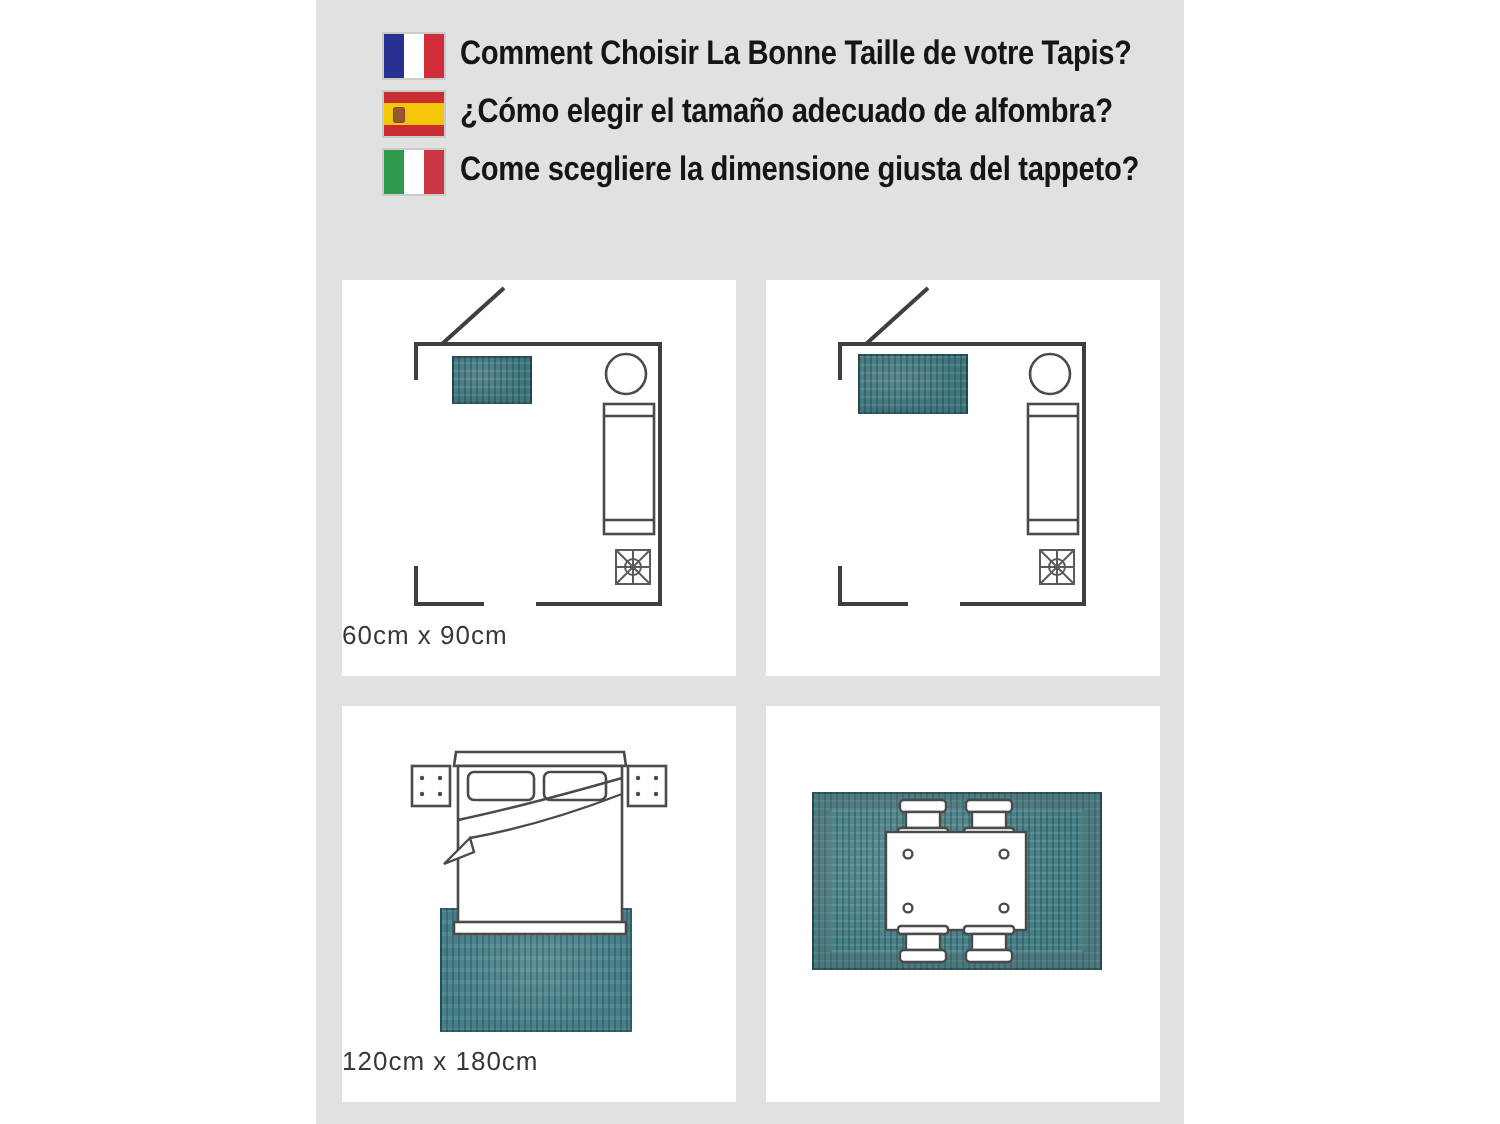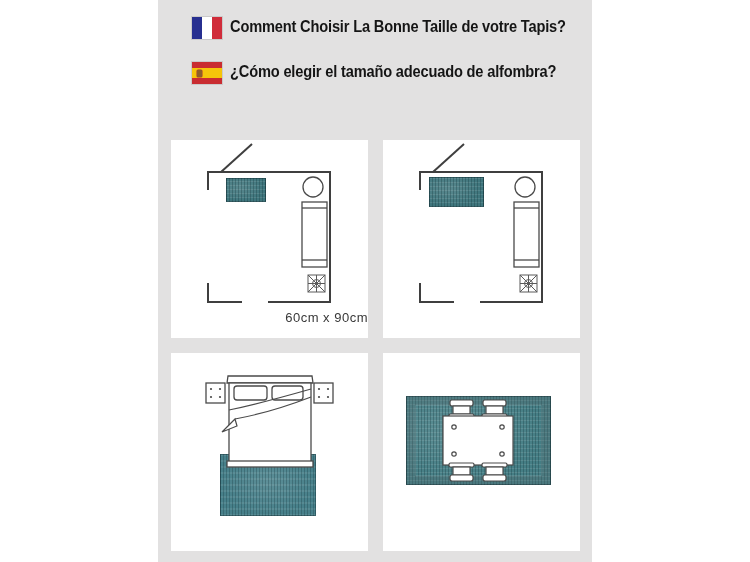--- a/index.html
+++ b/index.html
@@ -2,36 +2,36 @@
 <html><head>
 <meta charset="utf-8">
 <style>
   html,body{margin:0;padding:0;}
   body{font-family:"Liberation Sans", sans-serif; background:#fff;}
   .stage{position:relative;width:750px;height:562px;background:#ffffff;overflow:hidden;}
   .panel{position:absolute;left:158px;top:0;width:434px;height:562px;background:#e2e1e1;}
 
   
   .hrow{position:absolute;left:34px;display:flex;align-items:flex-start;height:23px;}
-  .hrow.r0{top:17px}.hrow.r1{top:62px}.hrow.r2{top:75px}.hrow.r3{top:104px}
+  .hrow.r0{top:17px}.hrow.r1{top:46px}.hrow.r2{top:75px}.hrow.r3{top:104px}
   .flag{position:relative;width:30px;height:22px;flex:0 0 auto;box-shadow:0 0 0 1px rgba(0,0,0,.10);}
   .flag-fr{background:linear-gradient(90deg,#272f90 0 33.4%,#ffffff 33.4% 66.7%,#d02c3a 66.7% 100%);}
   .flag-es{background:linear-gradient(180deg,#c92c31 0 26%,#f5c50a 26% 74%,#c92c31 74% 100%);}
   .flag-es .emblem{position:absolute;left:5px;top:8px;width:5px;height:7px;background:#8d5d2b;border-radius:1px;box-shadow:0 0 0 .5px #a33;}
   .flag-it{background:linear-gradient(90deg,#2d9a4d 0 33.4%,#ffffff 33.4% 66.7%,#cb3742 66.7% 100%);}
   .flag-de{background:linear-gradient(180deg,#151515 0 33.4%,#dc2b23 33.4% 66.7%,#f4c900 66.7% 100%);}
   .htext{margin-left:8px;font-size:17px;font-weight:700;color:#151515;white-space:nowrap;
          letter-spacing:-0.2px;transform:scaleX(.86);transform-origin:left center;display:inline-block;}
 
   
   .card{position:absolute;width:197px;height:198px;background:#ffffff;}
   .card.c1{left:13px;top:140px}.card.c2{left:225px;top:140px}
   .card.c3{left:13px;top:353px}.card.c4{left:225px;top:353px}
   .diagram{position:absolute;left:0;top:0;width:197px;height:170px;}
-  .size-label{position:absolute;left:0;bottom:13px;width:100%;text-align:right;
+  .size-label{position:absolute;left:0;bottom:13px;width:100%;text-align:left;
               font-size:13px;color:#383838;letter-spacing:.5px;}
 
   
   .rug{position:absolute;background-color:#3f767d;
        background-image:
          repeating-linear-gradient(90deg, rgba(15,45,50,.28) 0 1px, transparent 1px 3px),
          repeating-linear-gradient(0deg, rgba(255,255,255,.10) 0 1px, transparent 1px 4px),
          radial-gradient(ellipse at 35% 40%, rgba(255,255,255,.14), transparent 65%);
        box-shadow: inset 0 0 0 1px rgba(0,20,25,.35);}
   .rug.r-small{left:55px;top:38px;width:40px;height:24px;}
@@ -52,20 +52,24 @@
 
     <div class="hrow r0">
       <span class="flag flag-fr"></span>
       <span class="htext">Comment Choisir La Bonne Taille de votre Tapis?</span>
     </div>
     <div class="hrow r1">
       <span class="flag flag-es">
           <span class="emblem"></span>
         </span>
       <span class="htext">¿Cómo elegir el tamaño adecuado de alfombra?</span>
+    </div>
+    <div class="hrow r2">
+      <span class="flag flag-it"></span>
+      <span class="htext">Come scegliere la dimensione giusta del tappeto?</span>
     </div>
 
     <div class="card c1">
       <div class="rug r-small"></div>
       <svg class="diagram" viewBox="0 0 197 170">
         <g stroke="#3f3f3f" stroke-width="2" fill="none">
           <path d="M37 50 L37 32 L159 32 L159 162 L97 162"></path>
           <path d="M37 143 L37 162 L71 162"></path>
           <path d="M50 32 L81 4"></path>
         </g>
@@ -129,20 +133,21 @@
           <rect x="63" y="33" width="33" height="14" rx="3"></rect>
           <rect x="101" y="33" width="31" height="14" rx="3"></rect>
         </g>
         <g fill="none" stroke="#4a4a4a" stroke-width="1.2">
           <path d="M140 36 C112 44 82 52 58 57"></path>
           <path d="M140 44 C114 54 86 62 64 66"></path>
           <path d="M64 66 L51 79 L66 73 Z" fill="#ffffff"></path>
         </g>
         <rect x="56" y="108" width="86" height="6" fill="#ffffff" stroke="#4a4a4a" stroke-width="1.3"></rect>
       </svg>
+      <div class="size-label">120cm x 180cm</div>
     </div>
 
     <div class="card c4">
       <div class="rug r-dining"></div>
       <svg class="diagram" viewBox="0 0 197 170">
         <g fill="#ffffff" stroke="#4a4a4a" stroke-width="1.2">
 
           <g>
             <rect x="67" y="47" width="23" height="6" rx="2"></rect>
             <rect x="70" y="53" width="17" height="8"></rect>

